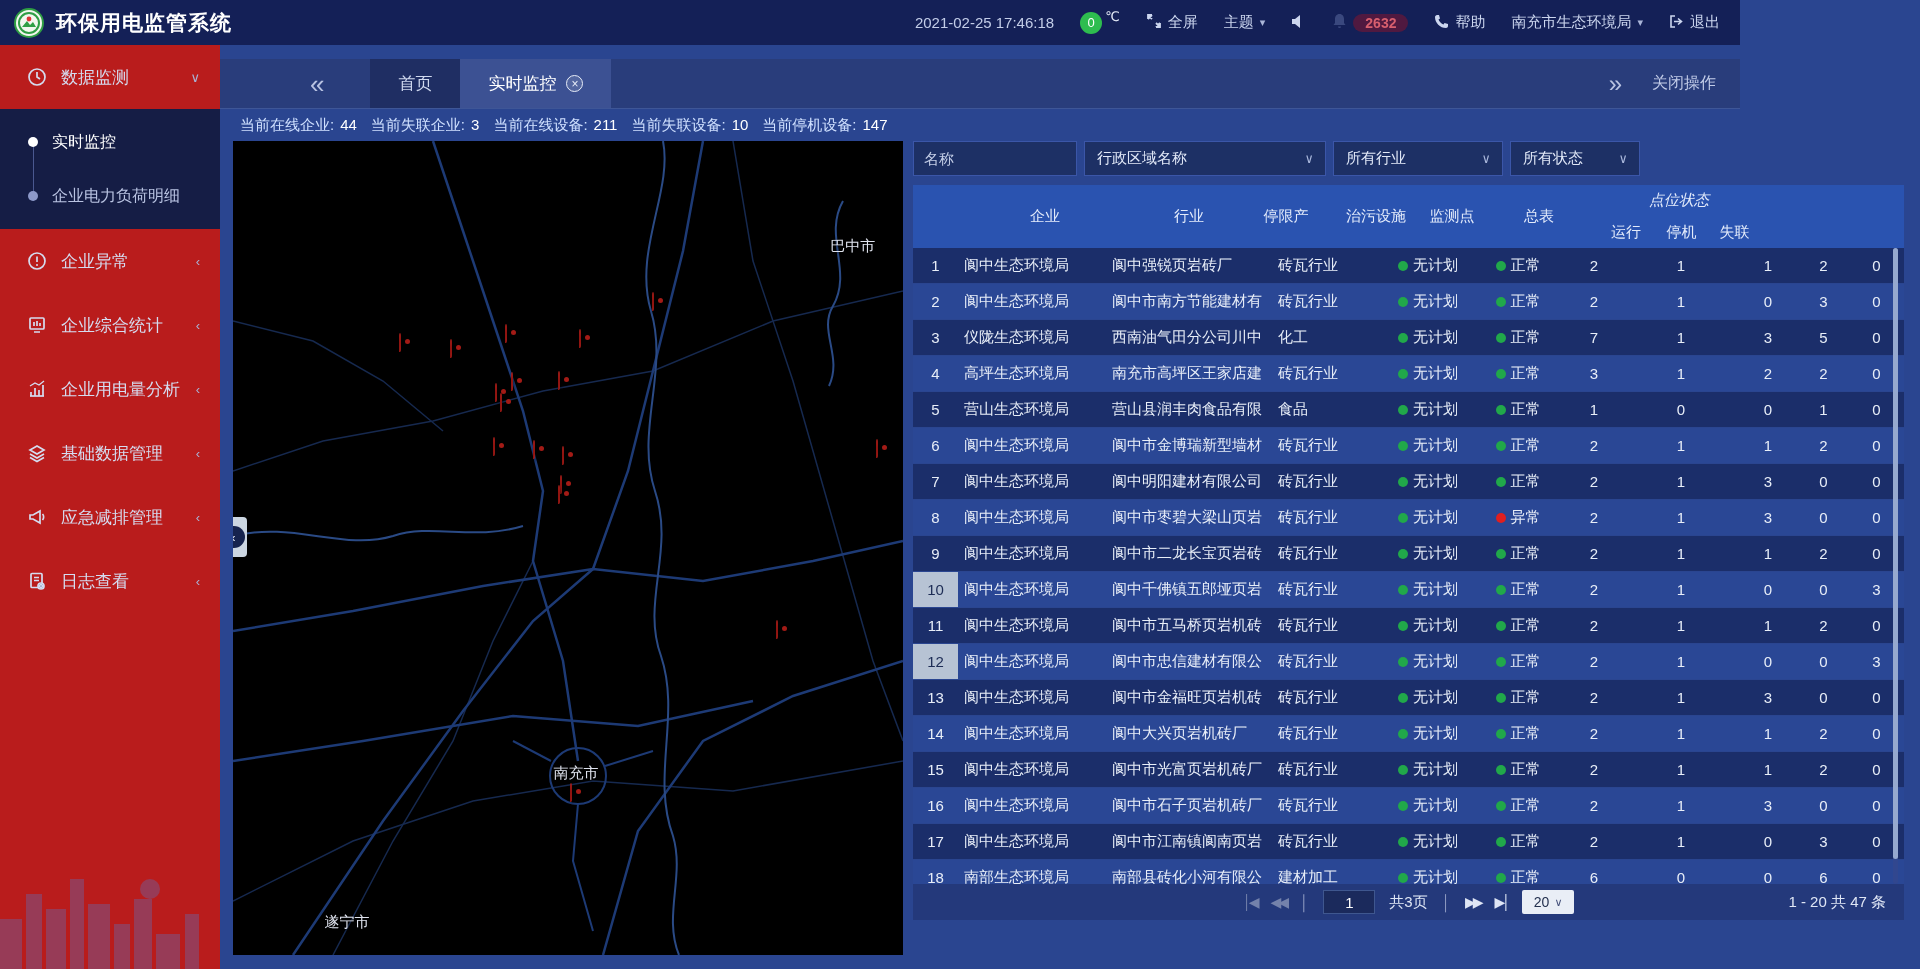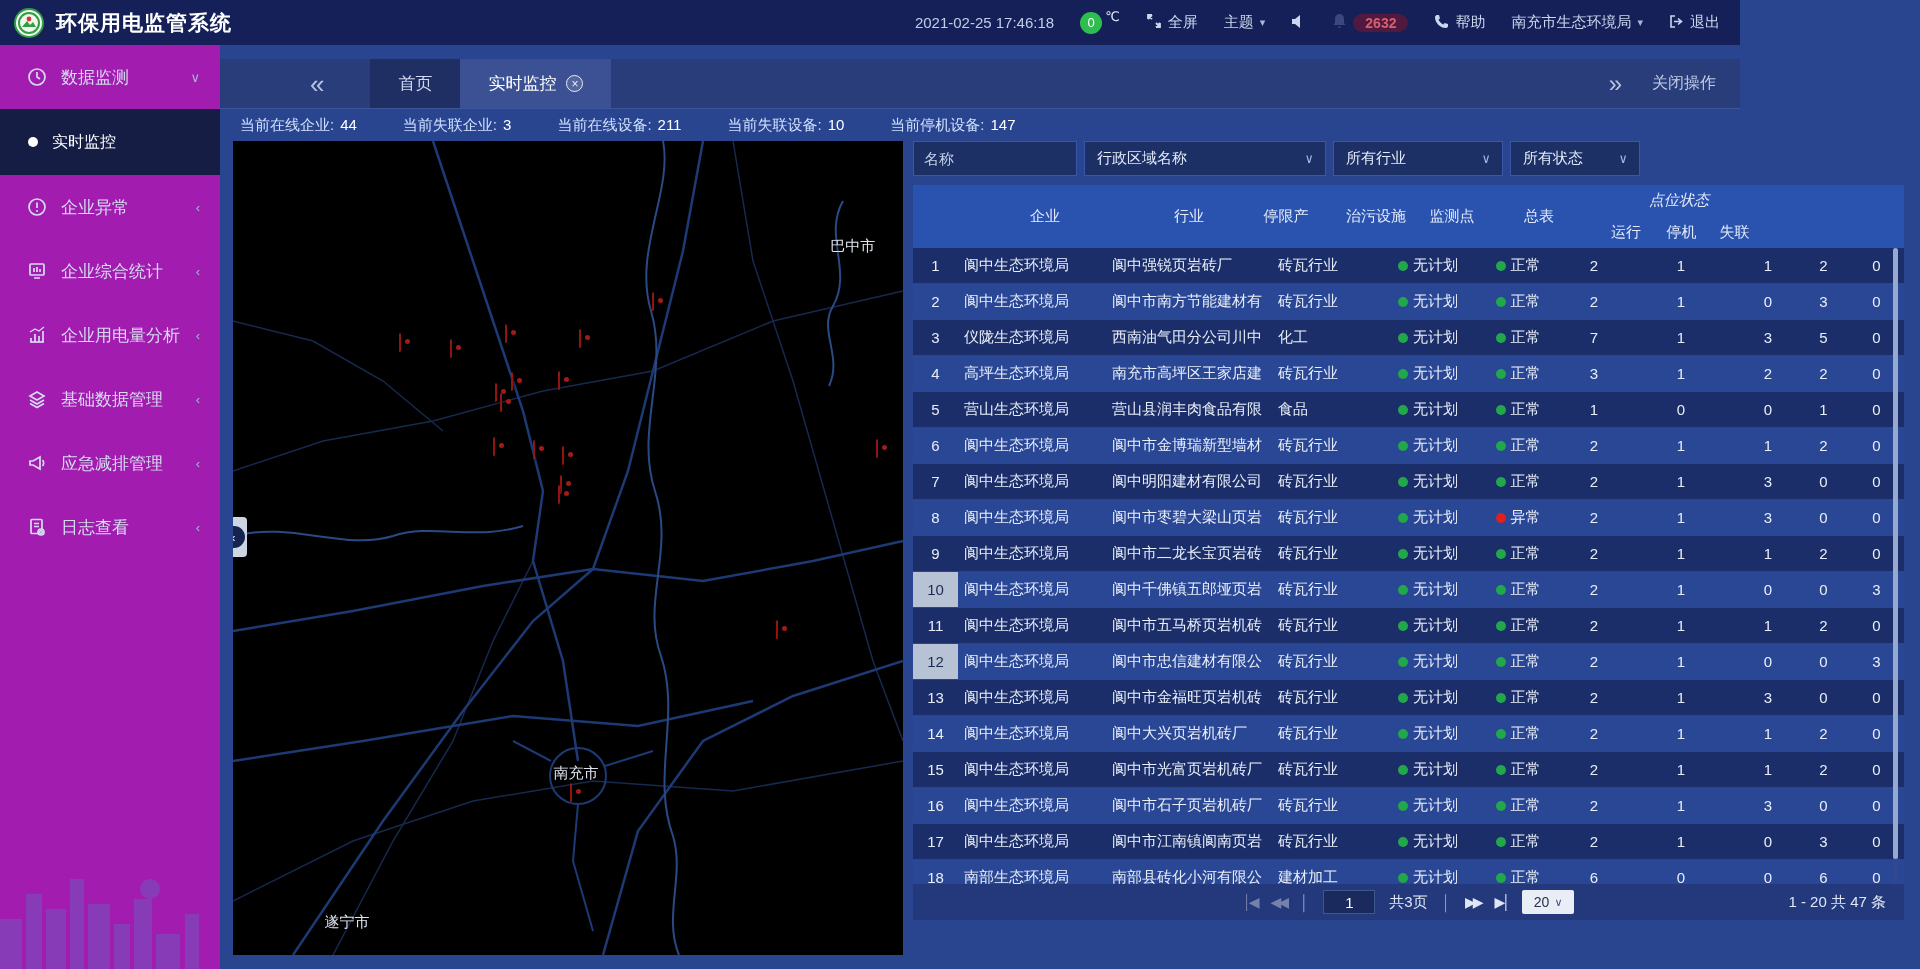--- a/index.html
+++ b/index.html
@@ -24,21 +24,21 @@
   .temp-unit { color:#e6ecf8; font-size:13px; margin-top:-3px; }
   .caret { font-size:11px; color:#aab5d8; }
   .badge { background:rgba(130,20,45,.55); color:#d85f6e; font-size:14px; font-weight:bold;
     border-radius:10px; padding:1px 12px; }
   .dim-icon { opacity:.55; }
 
   
   .body { flex:1; display:flex; min-height:0; }
 
   
-  .sidebar { width:220px; background:#a21caf; flex-shrink:0; position:relative; overflow:hidden; }
+  .sidebar { width:220px; background:#b91c1c; flex-shrink:0; position:relative; overflow:hidden; }
   .side-item { height:64px; display:flex; align-items:center; padding:0 20px 0 27px;
     color:#d5dcf0; font-size:17px; cursor:pointer; }
   .side-item .s-icon { width:21px; height:21px; margin-right:13px; display:flex; align-items:center; flex-shrink:0; }
   .side-item .chev { margin-left:auto; color:#a9b4d6; font-size:13px; }
   .submenu { background:#151d45; position:relative; padding:6px 0; }
   .submenu::before { content:''; position:absolute; left:33px; top:28px; bottom:28px; width:1px; background:#4a5890; }
   .sub-item { height:54px; display:flex; align-items:center; padding-left:52px; position:relative;
     color:#b9c3e2; font-size:16px; cursor:pointer; }
   .sub-item::before { content:''; position:absolute; left:28px; top:50%; margin-top:-5px;
     width:10px; height:10px; border-radius:50%; background:#8d99c9; }
@@ -53,21 +53,21 @@
   .tab-collapse { align-self:center; color:#b9c3e2; font-size:26px; line-height:1; margin-right:46px; cursor:pointer; }
   .tab { display:flex; align-items:center; gap:10px; padding:0 28px; font-size:17px;
     color:#cfd8ee; background:#1f2e63; cursor:pointer; }
   .tab.active { background:#3c5193; color:#ffffff; }
   .tab-close { width:17px; height:17px; border:1px solid #e8edf8; border-radius:50%; font-size:12px;
     display:flex; align-items:center; justify-content:center; color:#e8edf8; background:rgba(255,255,255,.12); }
   .tab-right { margin-left:auto; display:flex; align-items:center; gap:30px; padding-right:24px;
     color:#c2cce8; font-size:16px; }
   .tab-right .dbl { font-size:24px; color:#b9c3e2; cursor:pointer; }
 
-  .statsbar { height:32px; display:flex; align-items:center; gap:46px; padding-left:20px;
+  .statsbar { height:32px; display:flex; align-items:center; gap:14px; padding-left:20px;
     font-size:15px; white-space:nowrap; }
   .stat { display:flex; gap:6px; }
   .stat .sl { color:#cfe0ff; } .stat .sv { color:#ffffff; }
 
   
   .content { flex:1; display:flex; padding-left:13px; min-height:0; position:relative; }
 
   
   .map { width:670px; height:814px; background:#000000; position:relative; flex-shrink:0; overflow:hidden; }
   .map svg.roads { position:absolute; inset:0; }
@@ -211,20 +211,23 @@
               <circle cx="10" cy="10" r="8"></circle>
               <path d="M10 5 V10 L13 12"></path>
             </svg>
           </span>
           <span>数据监测</span>
           <span class="chev">∨</span>
         </div>
         <div class="submenu">
           <div class="sub-item active">
             <span>实时监控</span>
+          </div>
+          <div class="sub-item">
+            <span>企业电力负荷明细</span>
           </div>
         </div>
         <div class="side-item">
           <span class="s-icon">
             <svg width="20" height="20" viewBox="0 0 20 20" fill="none" stroke="#d5dcf0" stroke-width="1.7">
               <circle cx="10" cy="10" r="8"></circle>
               <path d="M10 5.5 V11"></path>
               <circle cx="10" cy="14" r="1" fill="#d5dcf0" stroke="none"></circle>
             </svg>
           </span>

